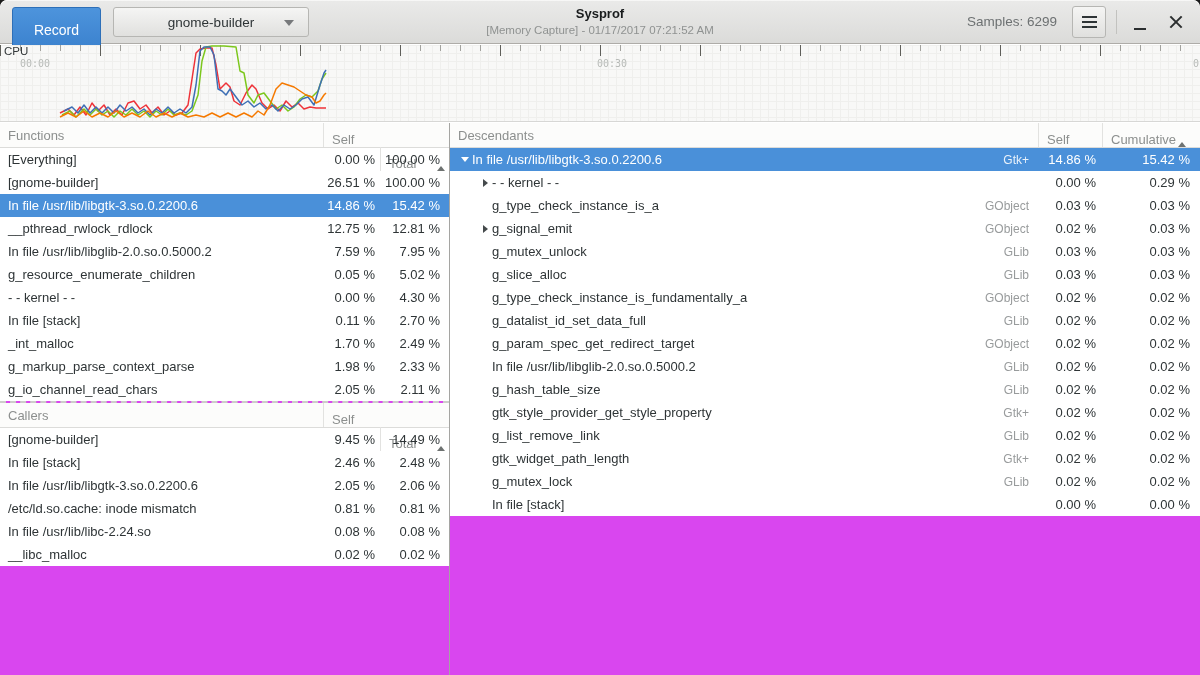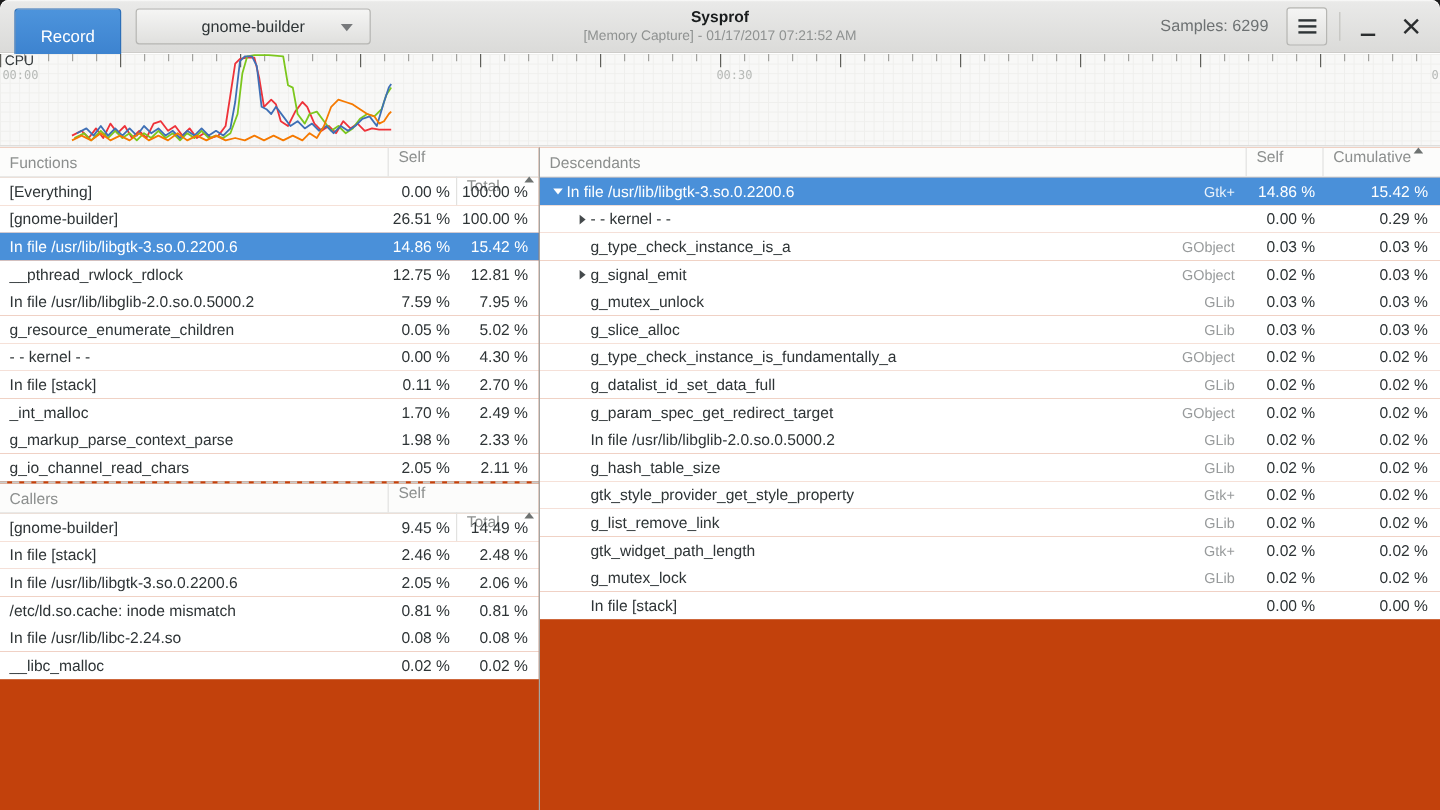--- a/index.html
+++ b/index.html
@@ -47,32 +47,32 @@
   
   .graph { position:absolute; left:0; top:45px; width:1200px; height:77px;
            background-color:#f8f8f7; overflow:hidden; border-bottom:1px solid #d7d7d5;
            background-image:linear-gradient(#efefed 1px, transparent 1px),
                             linear-gradient(90deg,#efefed 1px, transparent 1px);
            background-size:8px 8px; }
   .graph svg { position:absolute; left:0; top:0; }
   .cpu-label { position:absolute; left:4px; top:0px; font-size:11.5px; color:#33383a; }
   .time-label { position:absolute; font-family:"DejaVu Sans Mono", monospace;
                 font-size:10px; color:#b7bab7; top:13px; }
-  .t0 { left:2px; } .t30 { left:597px; } .t60 { left:1193px; }
+  .t0 { left:20px; } .t30 { left:597px; } .t60 { left:1193px; }
 
   
-  .main { position:absolute; left:0; top:123px; width:1200px; bottom:0; background:#c2410c; }
+  .main { position:absolute; left:0; top:123px; width:1200px; bottom:0; background:#d946ef; }
   .pane-divider { position:absolute; left:449px; top:0; bottom:0; width:1px; background:#a5a5a2; }
   .left-pane { position:absolute; left:0; top:0; width:449px; bottom:0; }
   .right-pane { position:absolute; left:450px; top:0; width:750px; bottom:0; }
 
   .thead { display:flex; height:25px; align-items:center; background:#fcfcfb;
            border-bottom:1px solid #dcdcda; color:#8c8f8e; font-size:13px; }
   .th-name { flex:1; padding-left:8px; }
-  .th { display:flex; align-items:flex-start; border-left:1px solid #e2e2e0; height:100%; }
+  .th { display:flex; align-items:flex-end; border-left:1px solid #e2e2e0; height:100%; }
   .sort-up { width:0; height:0; border-left:4px solid transparent; border-right:4px solid transparent;
              border-bottom:5px solid #6e7271; margin-left:auto; margin-right:4px; }
 
   .trow { display:flex; height:23px; align-items:center; font-size:13px; color:#2e3436; background:#fff; }
   .trow.selected { background:#4a90d9; color:#fff; }
   .cell-name { flex:1; padding-left:8px; white-space:nowrap; overflow:hidden; display:flex; align-items:center; }
   .col-self  { width:57px; text-align:right; padding-right:5px; }
   .col-total { width:69px; text-align:right; padding-right:9px; }
   .th.col-self { padding:0; } .th.col-total { padding:0;margin-top:48px; }
   .th .lbl { padding-left:8px; }

